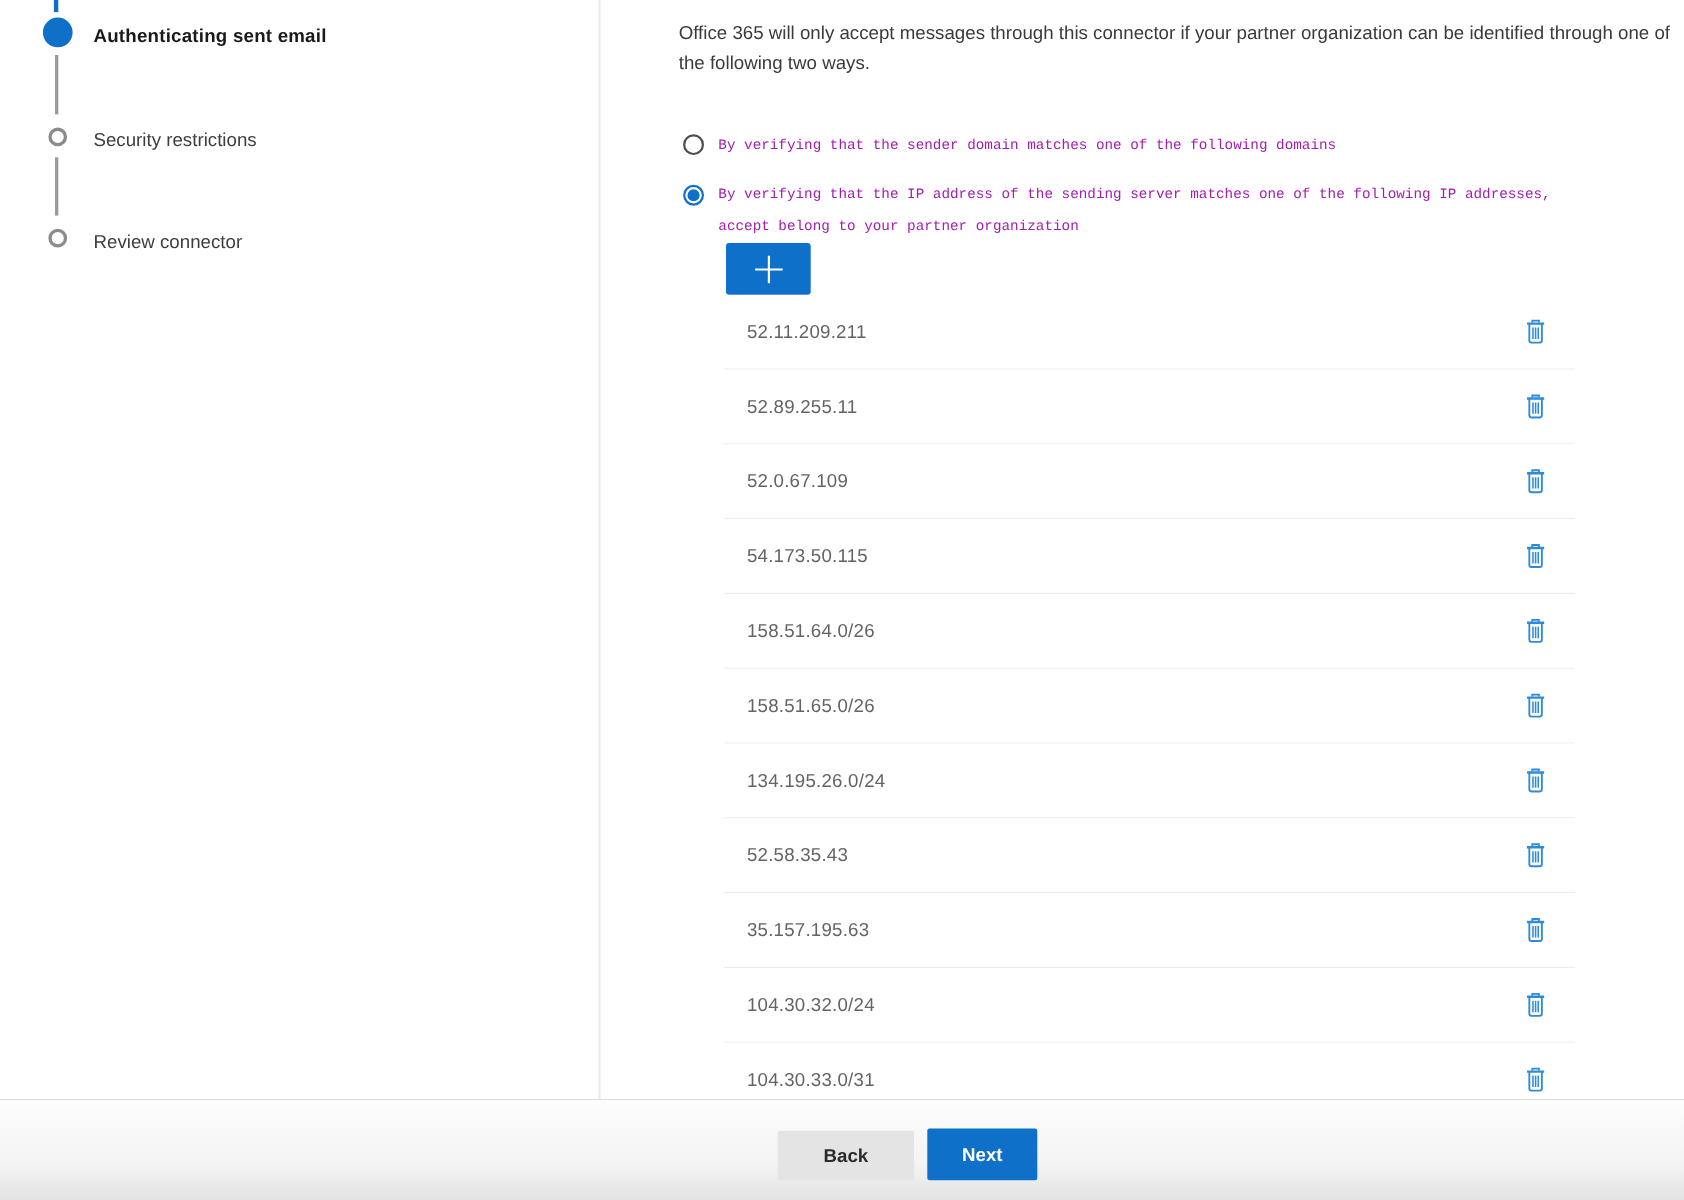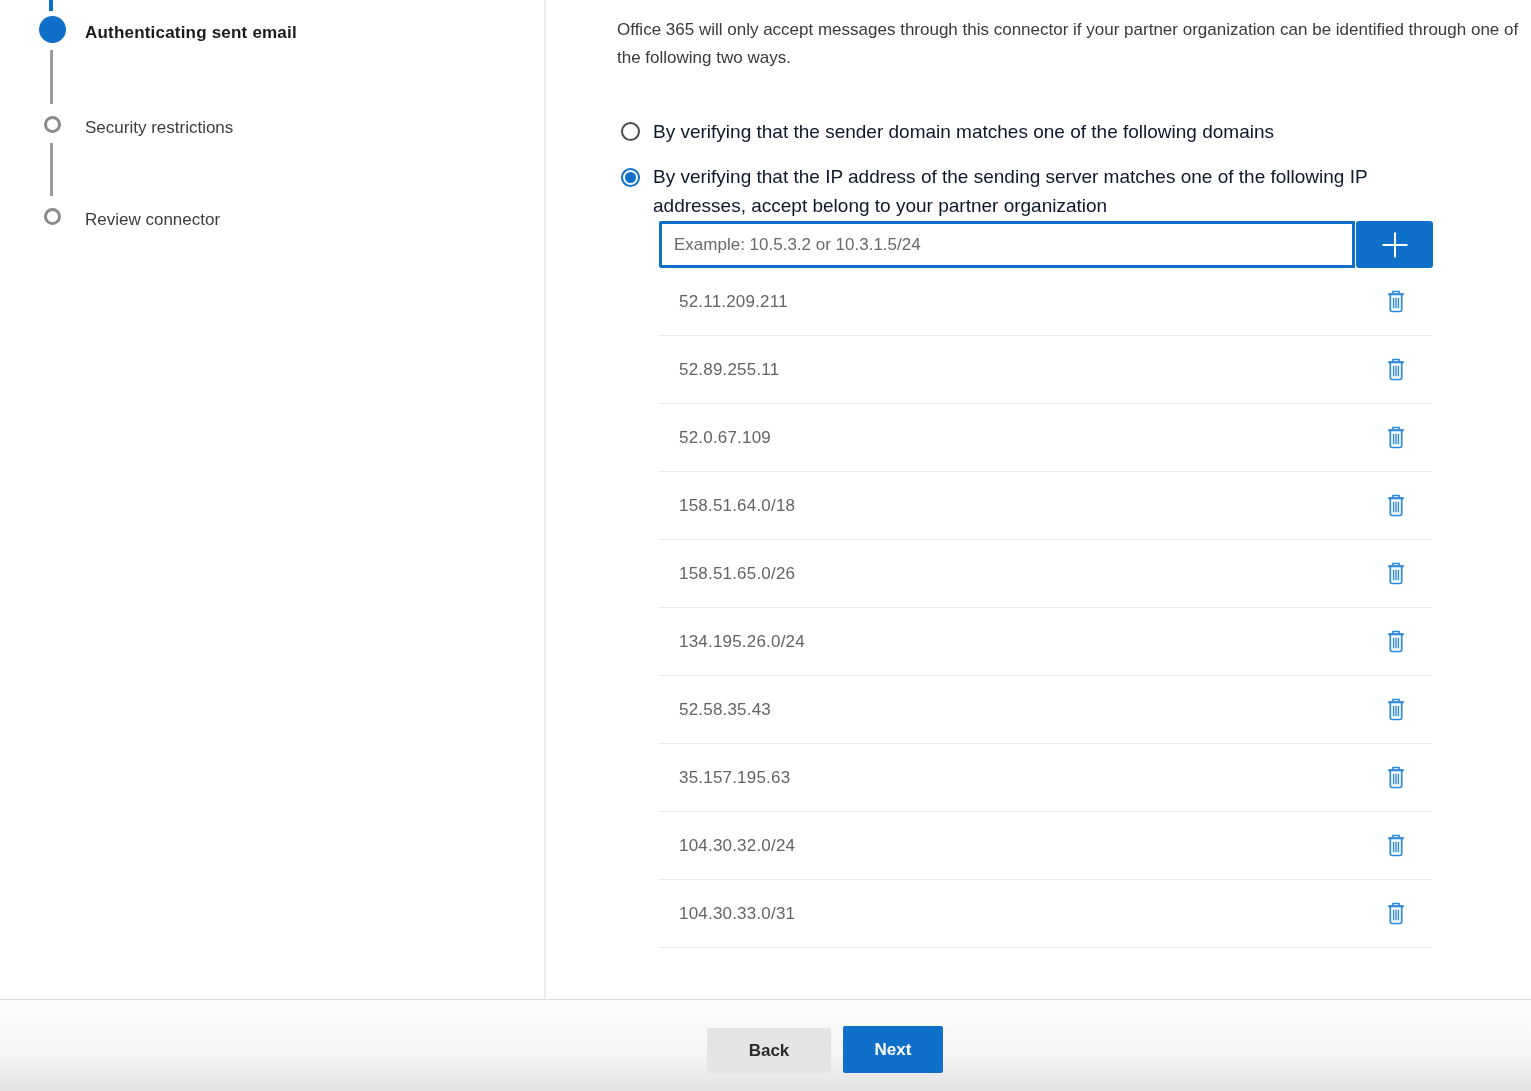--- a/index.html
+++ b/index.html
@@ -34,21 +34,21 @@
   
   .desc { position:absolute; left:617px; top:16px; width:916px; font-size:17px; line-height:28px; color:#3b3a39; }
 
   .radio-row { position:absolute; display:flex; cursor:pointer; }
   .radio-row-1 { left:621px; top:117px; align-items:center; }
   .radio-row-2 { left:621px; top:165px; align-items:flex-start; }
   .radio-circle { width:19px; height:19px; border:2.5px solid #4f4d4b; border-radius:50%; background:#fff;
                   flex:0 0 auto; display:flex; align-items:center; justify-content:center; }
   .radio-row-2 .radio-circle { margin-top:3px; border-color:var(--primary); }
   .radio-dot { width:11px; height:11px; border-radius:50%; background:var(--primary); }
-  .radio-label { margin-left:13px; font-size:19px; line-height:29px; color:#0f172a; }
+  .radio-label { margin-left:13px; font-size:13px; line-height:29px; color:#a21caf;font-family:Liberation Mono, monospace; }
   .radio-row-2 .radio-label { max-width:808px; margin-top:-3px; }
 
   
   .input-row { position:absolute; left:659px; top:221px; display:flex; }
   .ip-input { width:696px; height:47px; border:3px solid var(--primary); border-radius:2px 0 0 2px;
               font-family:"Liberation Sans", sans-serif; font-size:17px; color:#333; padding:0 12px; outline:none; }
   .ip-input::placeholder { color:#696969; opacity:1; }
   .add-btn { width:77px; height:47px; margin-left:1px; background:var(--primary); border:none; border-radius:3px;
              display:flex; align-items:center; justify-content:center; cursor:pointer; }
 
@@ -109,21 +109,20 @@
 </div>
 
 <div class="radio-row radio-row-2">
   <span class="radio-circle">
       <span class="radio-dot"></span>
     </span>
   <span class="radio-label">By verifying that the IP address of the sending server matches one of the following IP addresses, accept belong to your partner organization</span>
 </div>
 
 <div class="input-row">
-  <input class="ip-input" type="text" placeholder="Example: 10.5.3.2 or 10.3.1.5/24" style="">
   <button class="add-btn">
     <svg width="30" height="30" viewBox="0 0 30 30" fill="none">
       <path d="M15 2.5 V27.5 M2.5 15 H27.5" stroke="#ffffff" stroke-width="2"></path>
     </svg>
   </button>
 </div>
 
 <div class="ip-list" id="ip-list">
   <div class="ip-row">
     <span class="ip-text">52.11.209.211</span>
@@ -154,23 +153,34 @@
     <button class="trash-btn">
       <svg width="20" height="23" viewBox="0 0 20 23" fill="none">
         <path d="M7 3.2 V1.5 H13 V3.2" stroke-width="1.7"></path>
         <path d="M2.2 4.2 H17.8" stroke-width="2.2"></path>
         <path d="M4.3 4.2 V19.6 a1.9 1.9 0 0 0 1.9 1.9 h7.6 a1.9 1.9 0 0 0 1.9 -1.9 V4.2" stroke-width="1.7"></path>
         <path d="M7.6 7.8 V18.2 M10 7.8 V18.2 M12.4 7.8 V18.2" stroke-width="1.4"></path>
       </svg>
     </button>
   </div>
 
-
-  <div class="ip-row">
-    <span class="ip-text">158.51.64.0/18</span>
+  <div class="ip-row">
+    <span class="ip-text">54.173.50.115</span>
+    <button class="trash-btn">
+      <svg width="20" height="23" viewBox="0 0 20 23" fill="none">
+        <path d="M7 3.2 V1.5 H13 V3.2" stroke-width="1.7"></path>
+        <path d="M2.2 4.2 H17.8" stroke-width="2.2"></path>
+        <path d="M4.3 4.2 V19.6 a1.9 1.9 0 0 0 1.9 1.9 h7.6 a1.9 1.9 0 0 0 1.9 -1.9 V4.2" stroke-width="1.7"></path>
+        <path d="M7.6 7.8 V18.2 M10 7.8 V18.2 M12.4 7.8 V18.2" stroke-width="1.4"></path>
+      </svg>
+    </button>
+  </div>
+
+  <div class="ip-row">
+    <span class="ip-text">158.51.64.0/26</span>
     <button class="trash-btn">
       <svg width="20" height="23" viewBox="0 0 20 23" fill="none">
         <path d="M7 3.2 V1.5 H13 V3.2" stroke-width="1.7"></path>
         <path d="M2.2 4.2 H17.8" stroke-width="2.2"></path>
         <path d="M4.3 4.2 V19.6 a1.9 1.9 0 0 0 1.9 1.9 h7.6 a1.9 1.9 0 0 0 1.9 -1.9 V4.2" stroke-width="1.7"></path>
         <path d="M7.6 7.8 V18.2 M10 7.8 V18.2 M12.4 7.8 V18.2" stroke-width="1.4"></path>
       </svg>
     </button>
   </div>
 

